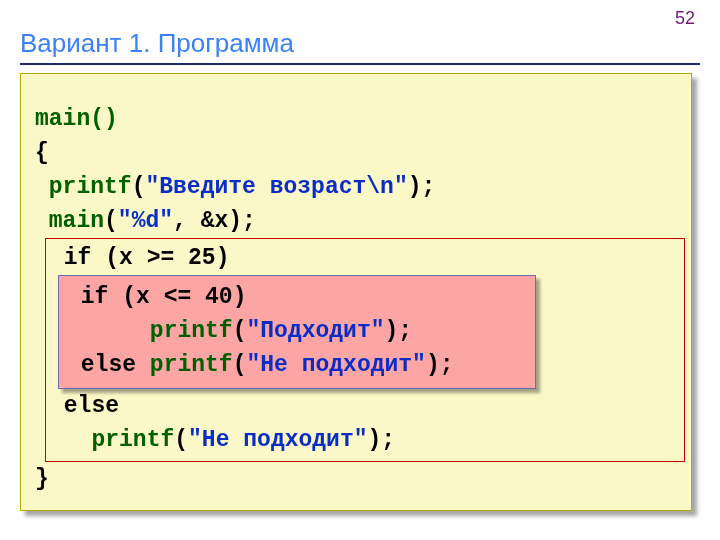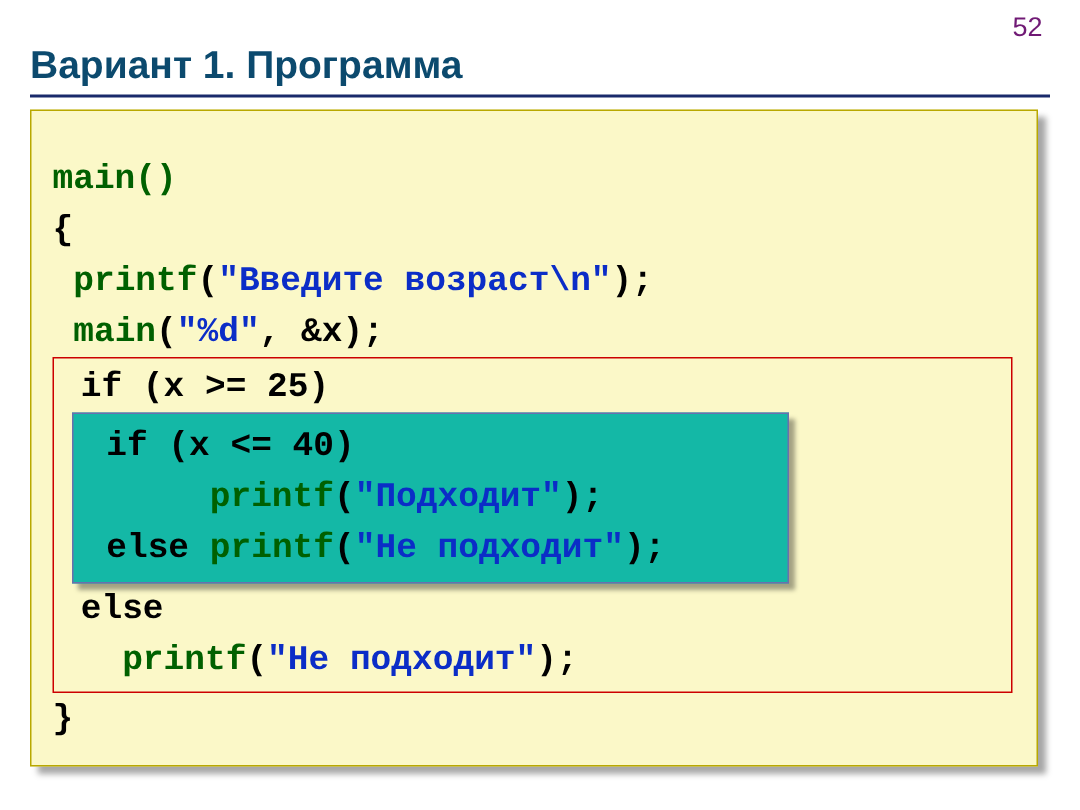--- a/index.html
+++ b/index.html
@@ -13,22 +13,22 @@
     }
     .page-number {
       position: absolute;
       top: 8px;
       right: 25px;
       font-size: 18px;
       color: #701a75;
     }
     .title {
       font-size: 26px;
-      font-weight: bold;
-      color: #0c4a6e;
+      font-weight: normal;
+      color: #3b82f6;
       margin-top: 18px;
       margin-bottom: 4px;
     }
     .title-bar {
       border-top: 2px solid #1a2a6b;
       margin-bottom: 8px;
     }
     .code-box {
       background: #fbf8c8;
       border: 1px solid #b8a800;
@@ -41,24 +41,25 @@
       width: 672px;
     }
     .tok-kw { color: #000; font-weight: bold; }
     .tok-type { color: #000; font-weight: bold; }
     .tok-fn { color: #006000; font-weight: bold; }
     .tok-str { color: #0b2dc7; font-weight: bold; }
     .tok-plain { color: #000; font-weight: bold; }
     .outer-red {
       border: 1px solid #cc0000;
       padding: 2px 4px 4px 4px;
+      margin-left: 10px;
       width: 640px;
     }
     .inner-blue {
-      background: #14b8a6;
+      background: #fca5a5;
       border: 1px solid #6a6fae;
       box-shadow: 4px 4px 3px rgba(0,0,0,0.35);
       padding: 4px 8px 6px 8px;
       margin-top: 0px;
       margin-left: 8px;
       width: 478px;
       line-height: 1.48;
     }
     .line { white-space: pre; }
   </style>

